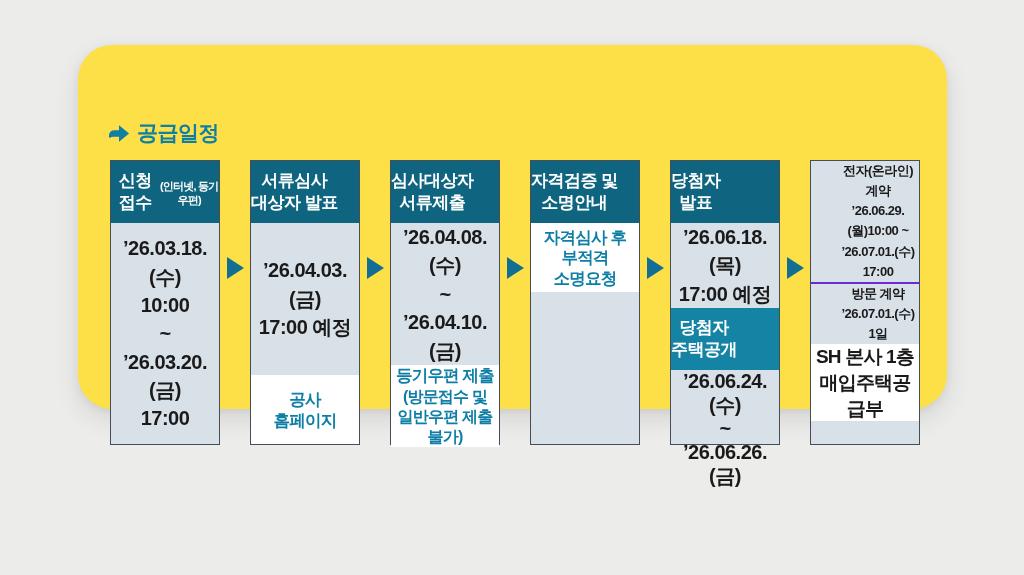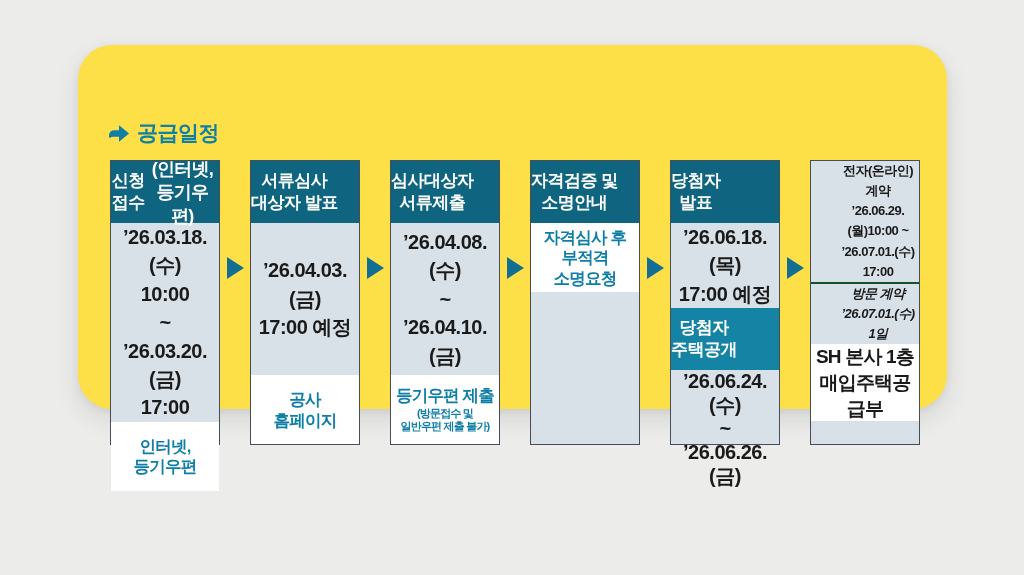--- a/index.html
+++ b/index.html
@@ -72,56 +72,56 @@
     line-height: 1.28;
     font-size: 17px;
     letter-spacing: -0.5px;
     flex: 0 0 62px;
   }
   .hdr2 {
     background: #1583a3;
     flex: 0 0 62px;
   }
   .hdr-main { white-space: pre-line; }
-  .hdr-sub { font-size: 18px; letter-spacing: -0.8px; margin-top: 2px; }
+  .hdr-sub { font-size: 11px; letter-spacing: -0.8px; margin-top: 2px; }
   .body {
     flex: 1 1 auto;
     display: flex;
     flex-direction: column;
     justify-content: center;
     text-align: center;
     color: #1a1a1a;
     font-weight: bold;
     white-space: pre-line;
     font-size: 20px;
     line-height: 1.42;
     letter-spacing: -0.5px;
   }
   .body-fixed85 { flex: 0 0 85px; }
   .body-fixed62 { flex: 0 0 62px; }
   .body-tight { line-height: 1.18; }
   .body-sm { font-size: 13px; line-height: 1.55; padding-left: 26px; }
-  .divider-top { border-top: 2px solid #14532d; font-style: italic; }
+  .divider-top { border-top: 2px solid #6d28d9; }
   .ftr {
     background: #ffffff;
     flex: 0 0 69px;
     display: flex;
     flex-direction: column;
     justify-content: center;
     align-items: center;
     text-align: center;
     color: #0e7ea6;
     font-weight: bold;
     white-space: pre-line;
     font-size: 16.5px;
     line-height: 1.25;
     letter-spacing: -0.8px;
   }
   .ftr-tall { flex: 0 0 73px; }
-  .ftr-sub { font-size: 11px; line-height: 1.25; letter-spacing: -0.8px; margin-top: 1px; }
+  .ftr-sub { font-size: 16px; line-height: 1.25; letter-spacing: -0.8px; margin-top: 1px; }
   .ftr-dark { color: #1a1a1a; font-size: 19px; line-height: 1.35; }
 </style>
 </head>
 <body>
 
 <div class="card">
 
   <div class="title-row">
     <svg class="title-arrow" viewBox="0 0 24 20" xmlns="http://www.w3.org/2000/svg">
       <path d="M1,13 Q1,6.5 7.5,6.5 L12,6.5 L12,1 L23,10 L12,19 L12,13.5 L6,13.5 Q3,13.5 2.2,15 Q1,14.6 1,13 Z" fill="#0f7fa3"></path>
@@ -134,22 +134,20 @@
     <div class="col">
       <div class="hdr">
         <span class="hdr-main">신청접수</span>
         <span class="hdr-sub">(인터넷, 등기우편)</span>
       </div>
       <div class="body">’26.03.18.(수)
 10:00
 ~
 ’26.03.20.(금)
 17:00</div>
-      <div class="ftr">인터넷,
-등기우편</div>
     </div>
 
     <div class="gap">
       <div class="flow-arrow"></div>
     </div>
 
     <div class="col">
       <div class="hdr">서류심사
 대상자 발표</div>
       <div class="body">’26.04.03.(금)

